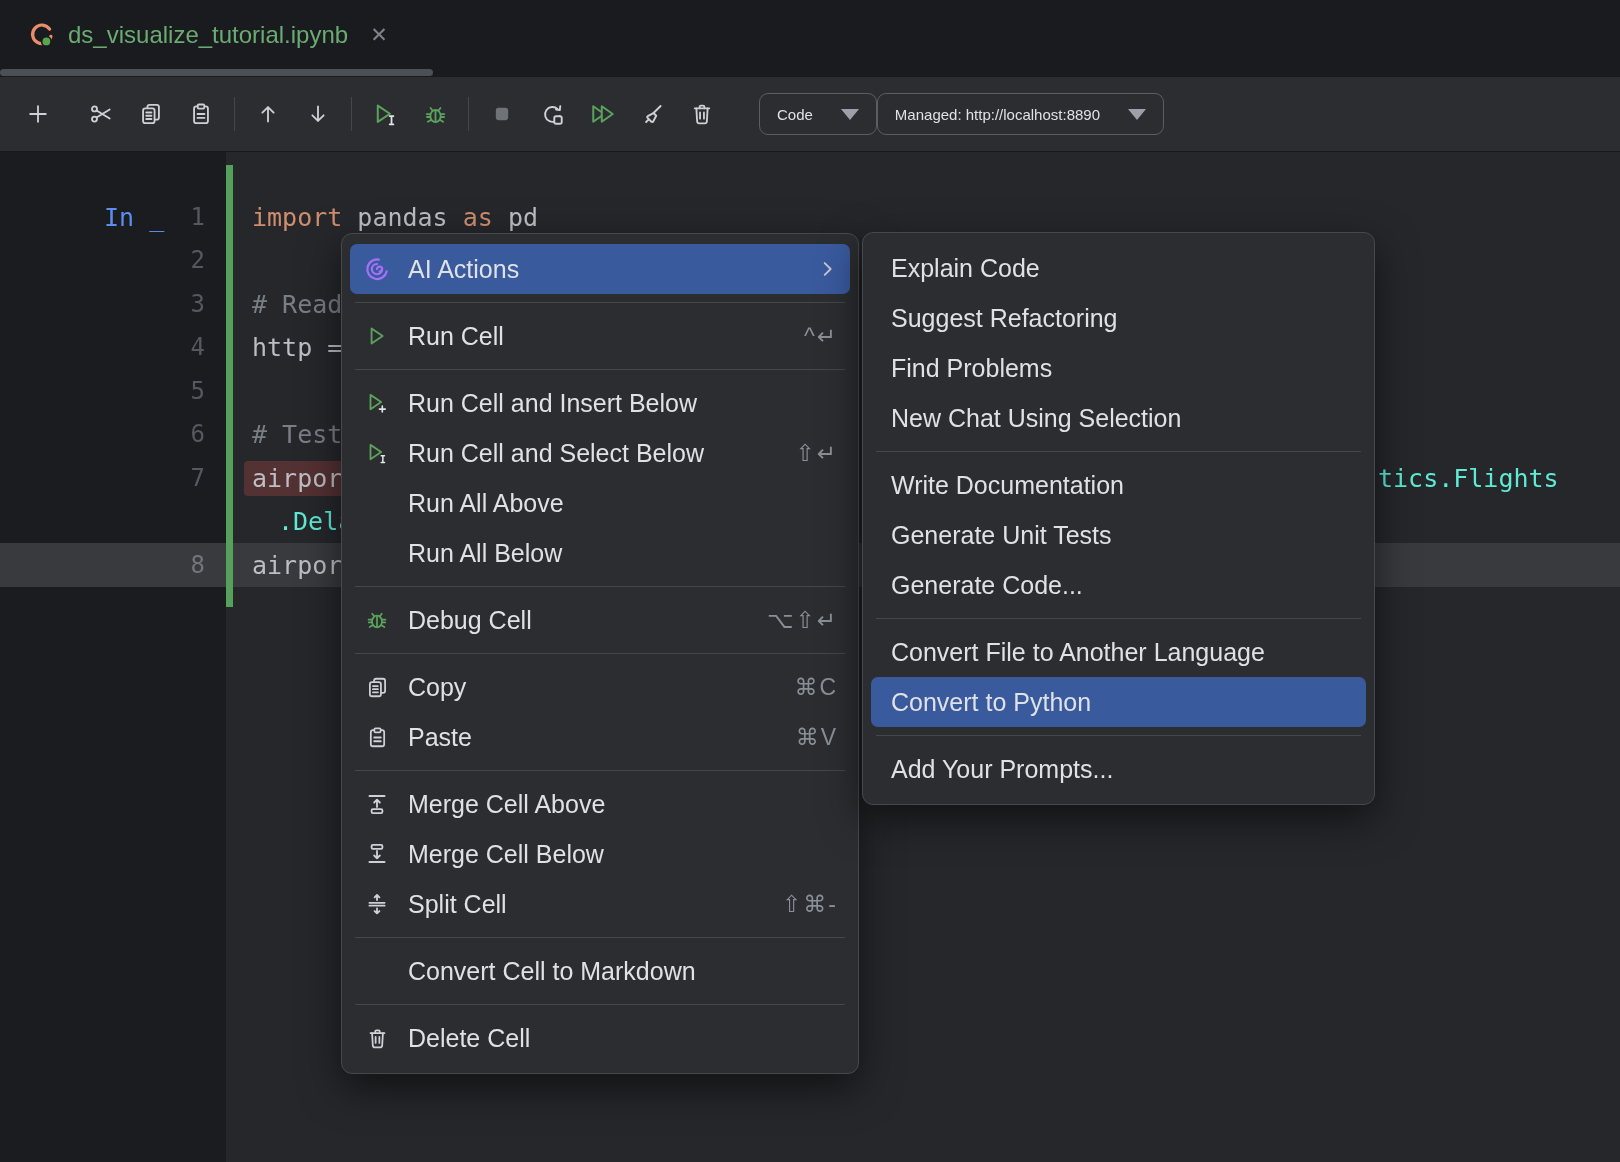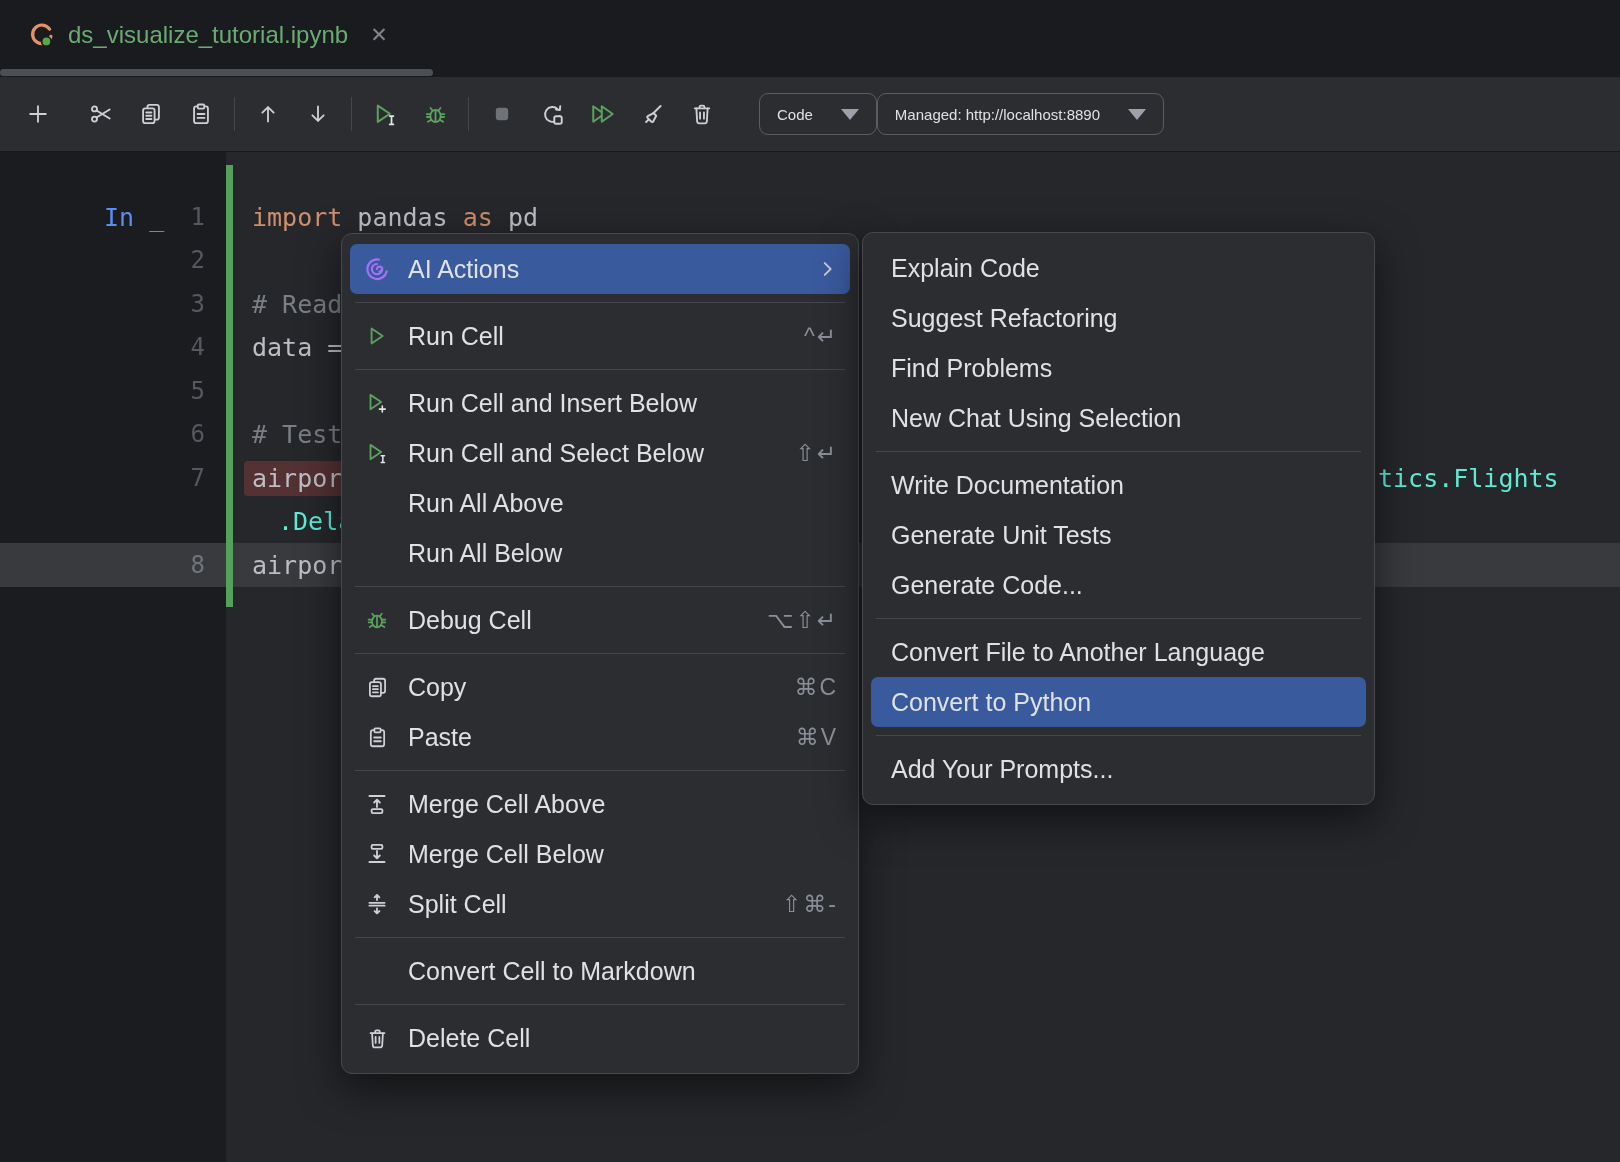--- a/index.html
+++ b/index.html
@@ -207,21 +207,21 @@
     </div>
     <div class="crow" style="top:87px">
       <span class="ln">2</span>
     </div>
     <div class="crow" style="top:131px">
       <span class="ln">3</span>
       <span class="codespan cm"># Read</span>
     </div>
     <div class="crow" style="top:174px">
       <span class="ln">4</span>
-      <span class="codespan pl">data =</span>
+      <span class="codespan pl">http =</span>
     </div>
     <div class="crow" style="top:218px">
       <span class="ln">5</span>
     </div>
     <div class="crow" style="top:261px">
       <span class="ln">6</span>
       <span class="codespan cm"># Tests</span>
     </div>
     <div class="crow" style="top:305px">
       <span class="ln">7</span>

